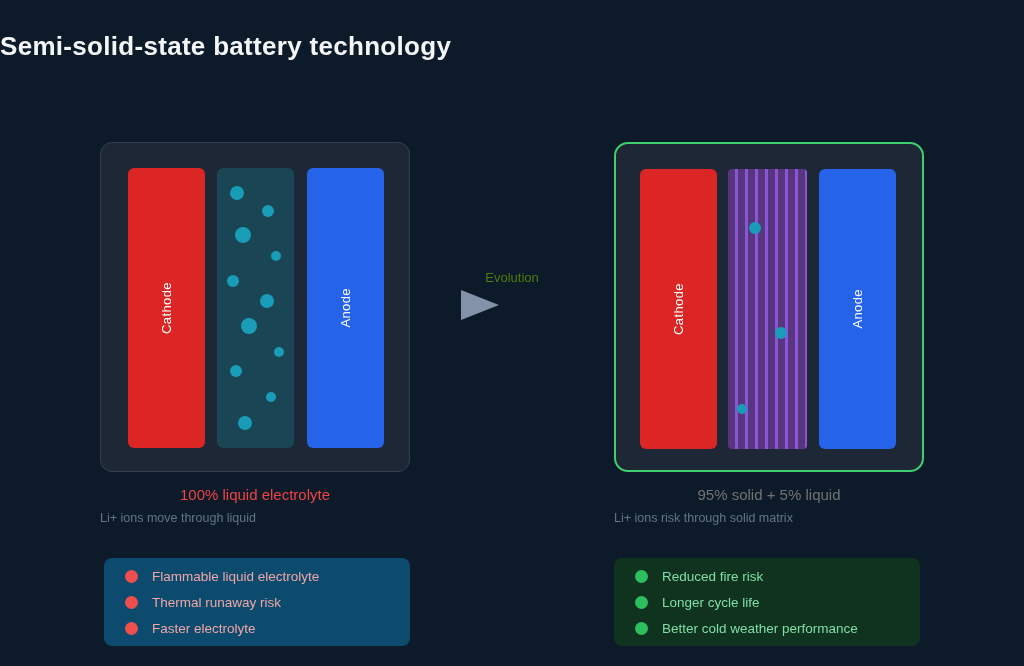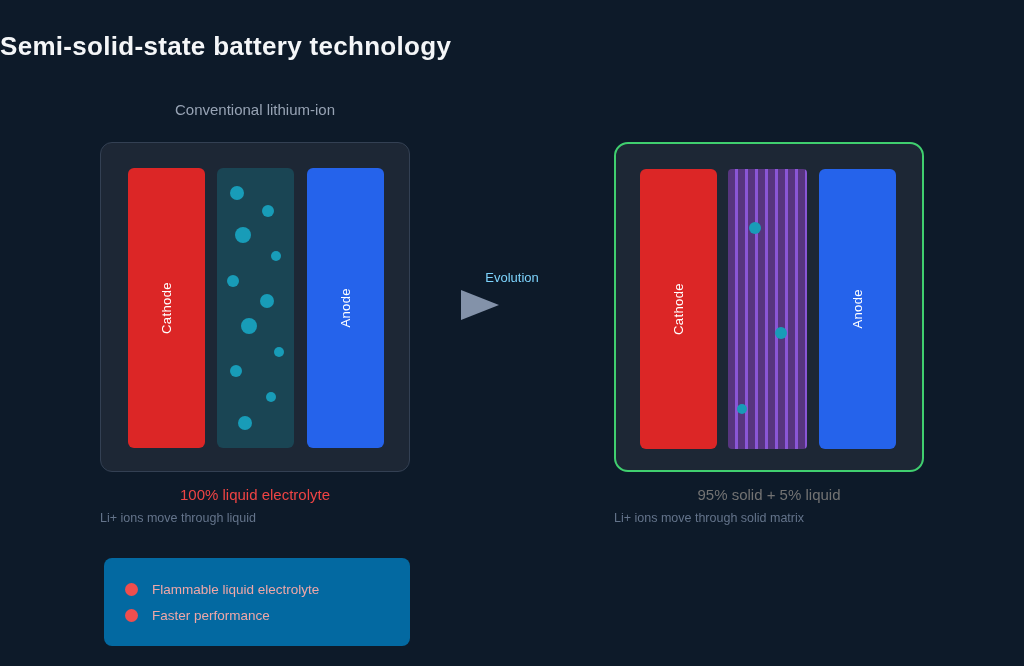--- a/index.html
+++ b/index.html
@@ -55,51 +55,50 @@
   .caption.right{left:614px;color:#737373;}
   .subcaption{
     position:absolute;top:511px;width:310px;
     font-size:12.5px;color:#64748b;
   }
   .subcaption.left{left:100px;}
   .subcaption.right{left:614px;}
 
   .evolution-label{
     position:absolute;top:270px;left:452px;width:120px;text-align:center;
-    font-size:13px;color:#7dd3fc;
+    font-size:13px;color:#4d7c0f;
   }
   .evolution-arrow{
     position:absolute;top:290px;left:461px;width:0;height:0;
     border-top:15px solid transparent;border-bottom:15px solid transparent;
     border-left:38px solid #8392a9;
   }
 
   .info-box{
     position:absolute;top:558px;width:306px;height:88px;border-radius:8px;
     display:flex;flex-direction:column;justify-content:center;gap:6px;
     padding:0 0 0 21px;box-sizing:border-box;
   }
-  .info-box.risks{left:104px;background:#0369a1;}
+  .info-box.risks{left:104px;background:#0c4a6e;}
   .info-box.benefits{left:614px;background:#103320;}
   .info-row{display:flex;align-items:center;gap:14px;height:20px;}
   .bullet{width:13px;height:13px;border-radius:50%;flex:0 0 auto;}
   .risks .bullet{background:#ef4e4e;}
   .benefits .bullet{background:#2dbe5d;}
   .info-text{font-size:13.5px;}
   .risks .info-text{color:#efa7a7;}
   .benefits .info-text{color:#7fe0a4;}
 </style>
 </head>
 <body>
 
 <div class="stage">
 
   <div class="title">Semi-solid-state battery technology</div>
 
-  <div class="panel-label left">Conventional lithium-ion</div>
 
   <div class="battery conventional">
     <div class="bar cathode">
       <div class="v-label-wrap">
         <span>Cathode</span>
       </div>
     </div>
     <div class="bar electrolyte-liquid"></div>
     <div class="bar anode">
       <div class="v-label-wrap">
@@ -138,27 +137,45 @@
       <div class="ion" style="left: 266px; top: 392px; height: 10px; width: 10px;"></div>
       <div class="ion" style="left: 238px; top: 416px; height: 14px; width: 14px;"></div>
       <div class="ion" style="left: 749px; top: 222px; height: 12px; width: 12px;"></div>
       <div class="ion" style="left: 775px; top: 327px; height: 12px; width: 12px;"></div>
       <div class="ion" style="left: 737px; top: 404px; height: 10px; width: 10px;"></div>
     </div>
 
   <div class="caption left">100% liquid electrolyte</div>
   <div class="subcaption left">Li+ ions move through liquid</div>
   <div class="caption right">95% solid + 5% liquid</div>
-  <div class="subcaption right">Li+ ions move through solid matrix</div>
+  <div class="subcaption right">Li+ ions risk through solid matrix</div>
 
   <div class="info-box risks">
     <div class="info-row">
       <div class="bullet"></div>
       <div class="info-text">Flammable liquid electrolyte</div>
     </div>
     <div class="info-row">
       <div class="bullet"></div>
-      <div class="info-text">Faster performance</div>
+      <div class="info-text">Thermal runaway risk</div>
+    </div>
+    <div class="info-row">
+      <div class="bullet"></div>
+      <div class="info-text">Faster electrolyte</div>
     </div>
   </div>
 
+  <div class="info-box benefits">
+    <div class="info-row">
+      <div class="bullet"></div>
+      <div class="info-text">Reduced fire risk</div>
+    </div>
+    <div class="info-row">
+      <div class="bullet"></div>
+      <div class="info-text">Longer cycle life</div>
+    </div>
+    <div class="info-row">
+      <div class="bullet"></div>
+      <div class="info-text">Better cold weather performance</div>
+    </div>
+  </div>
 
 </div>
 
 </body></html>

